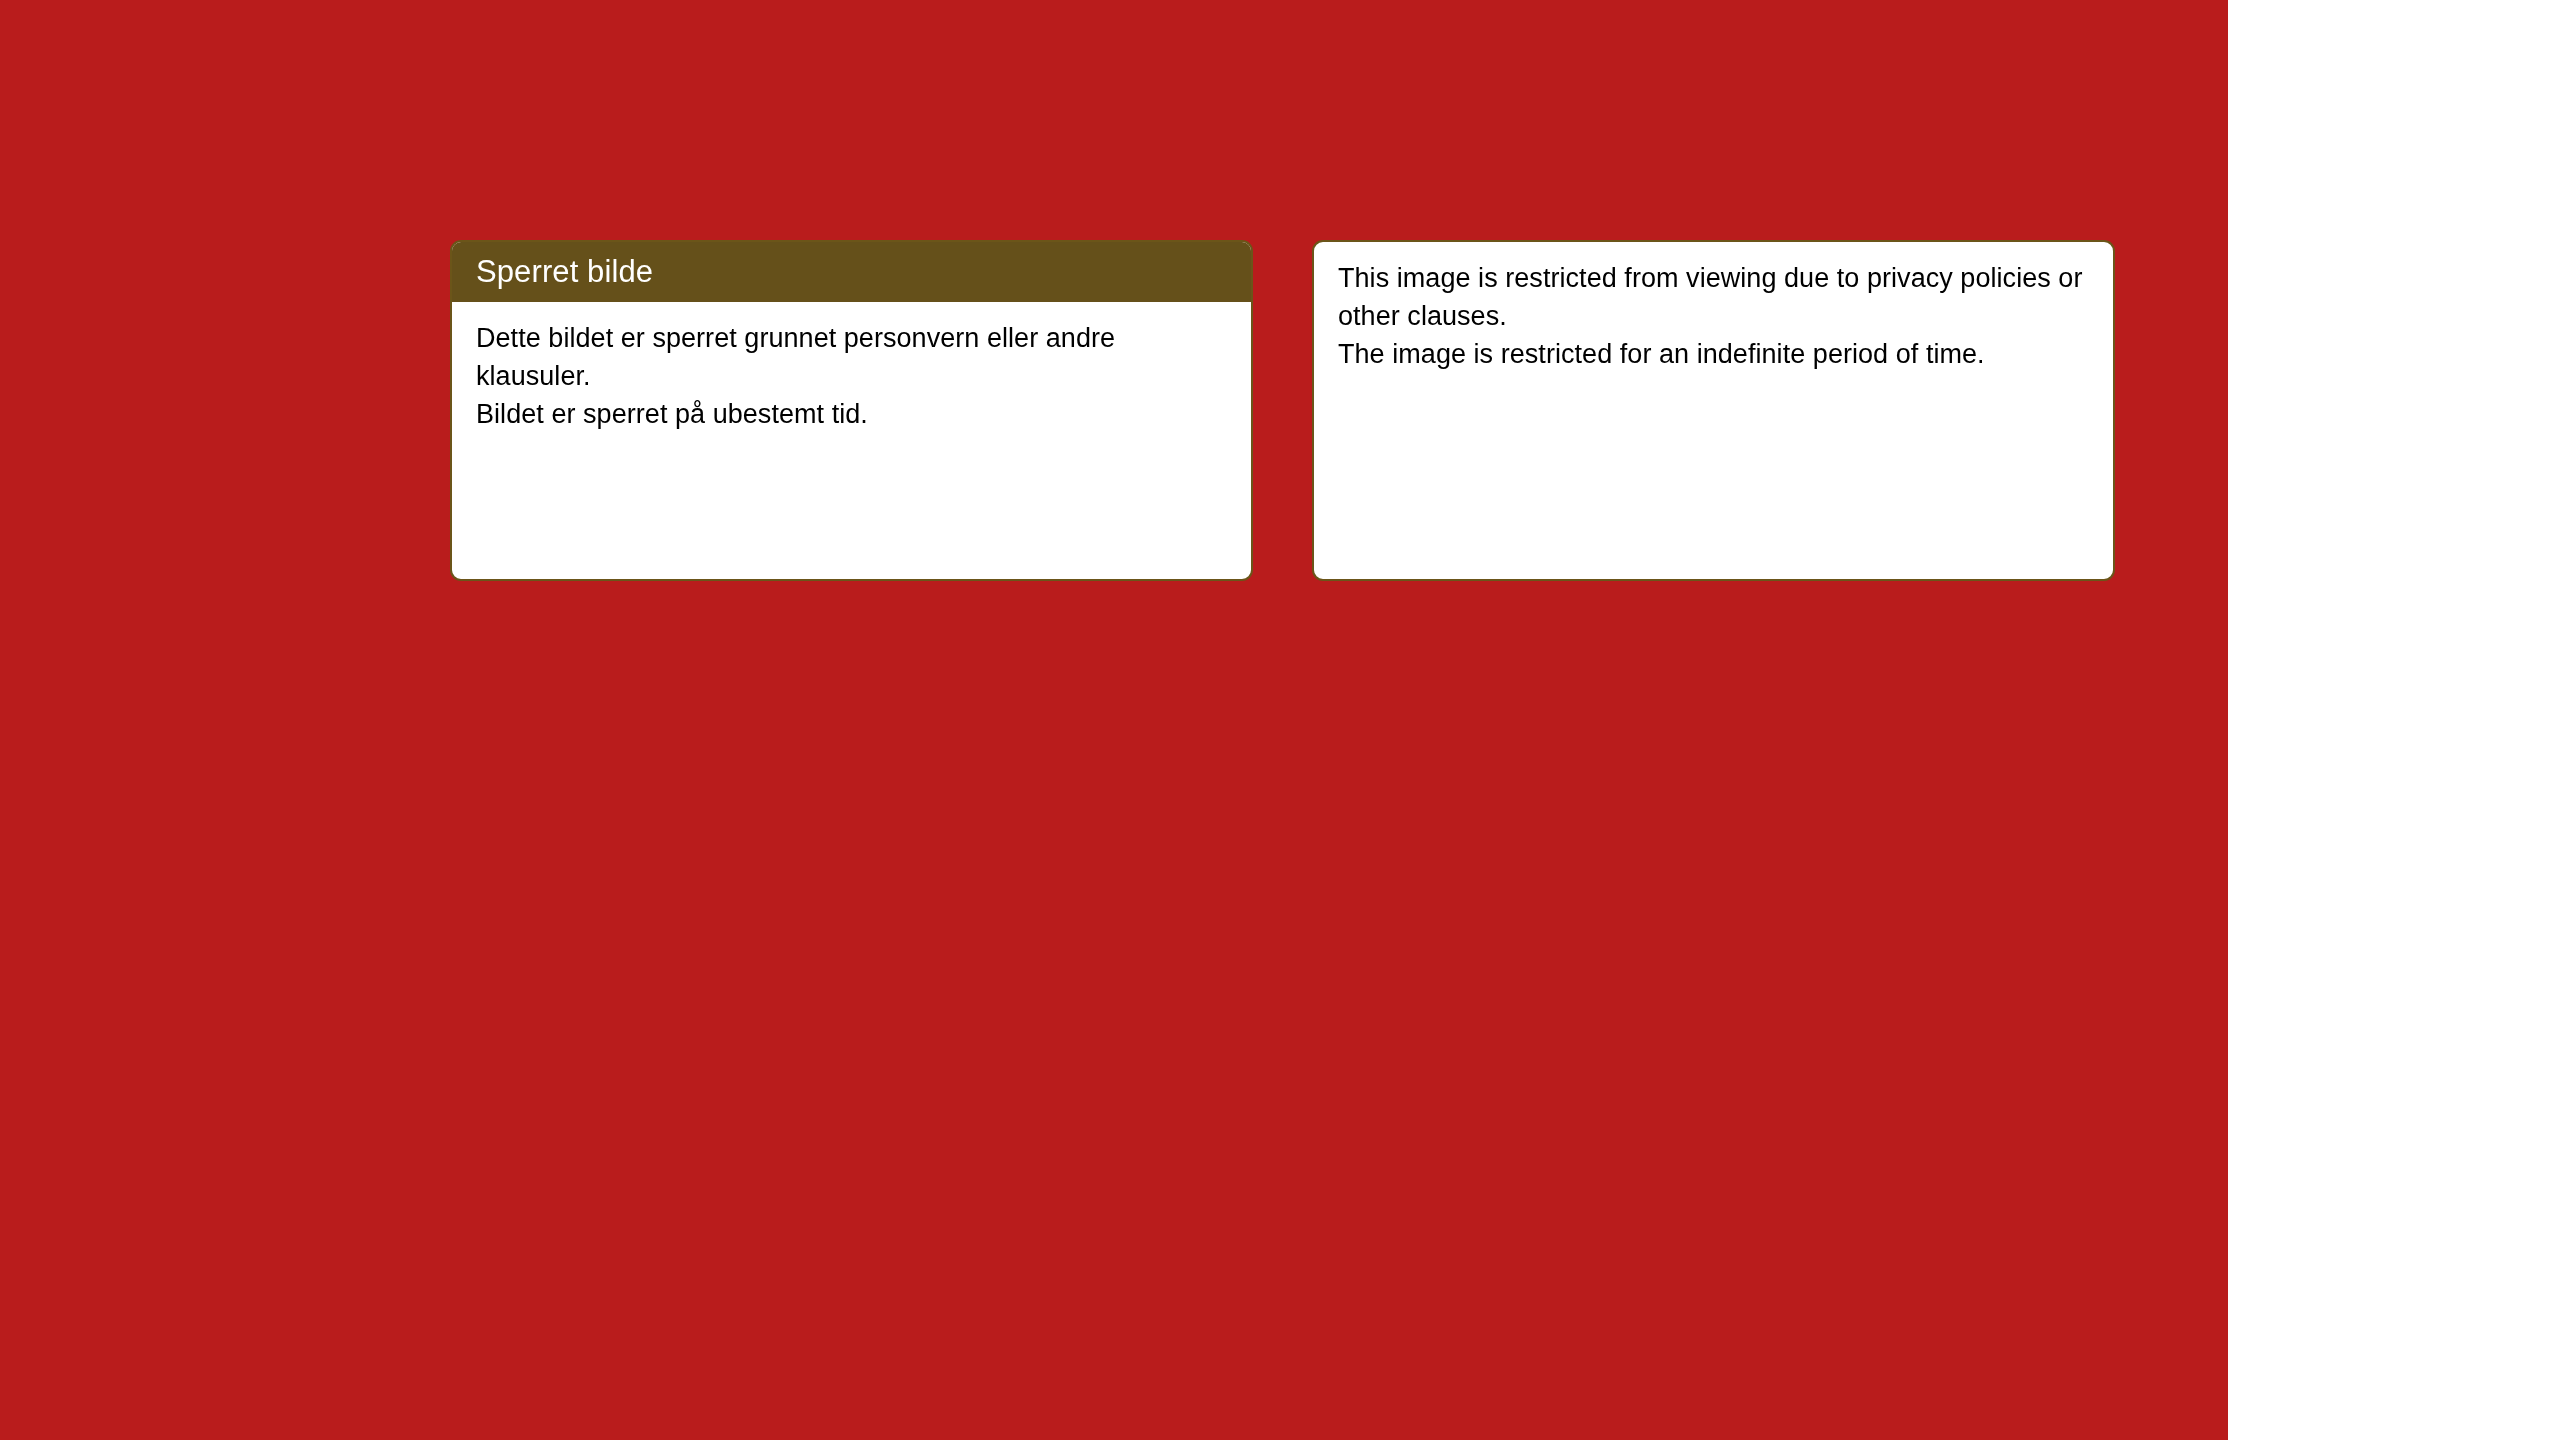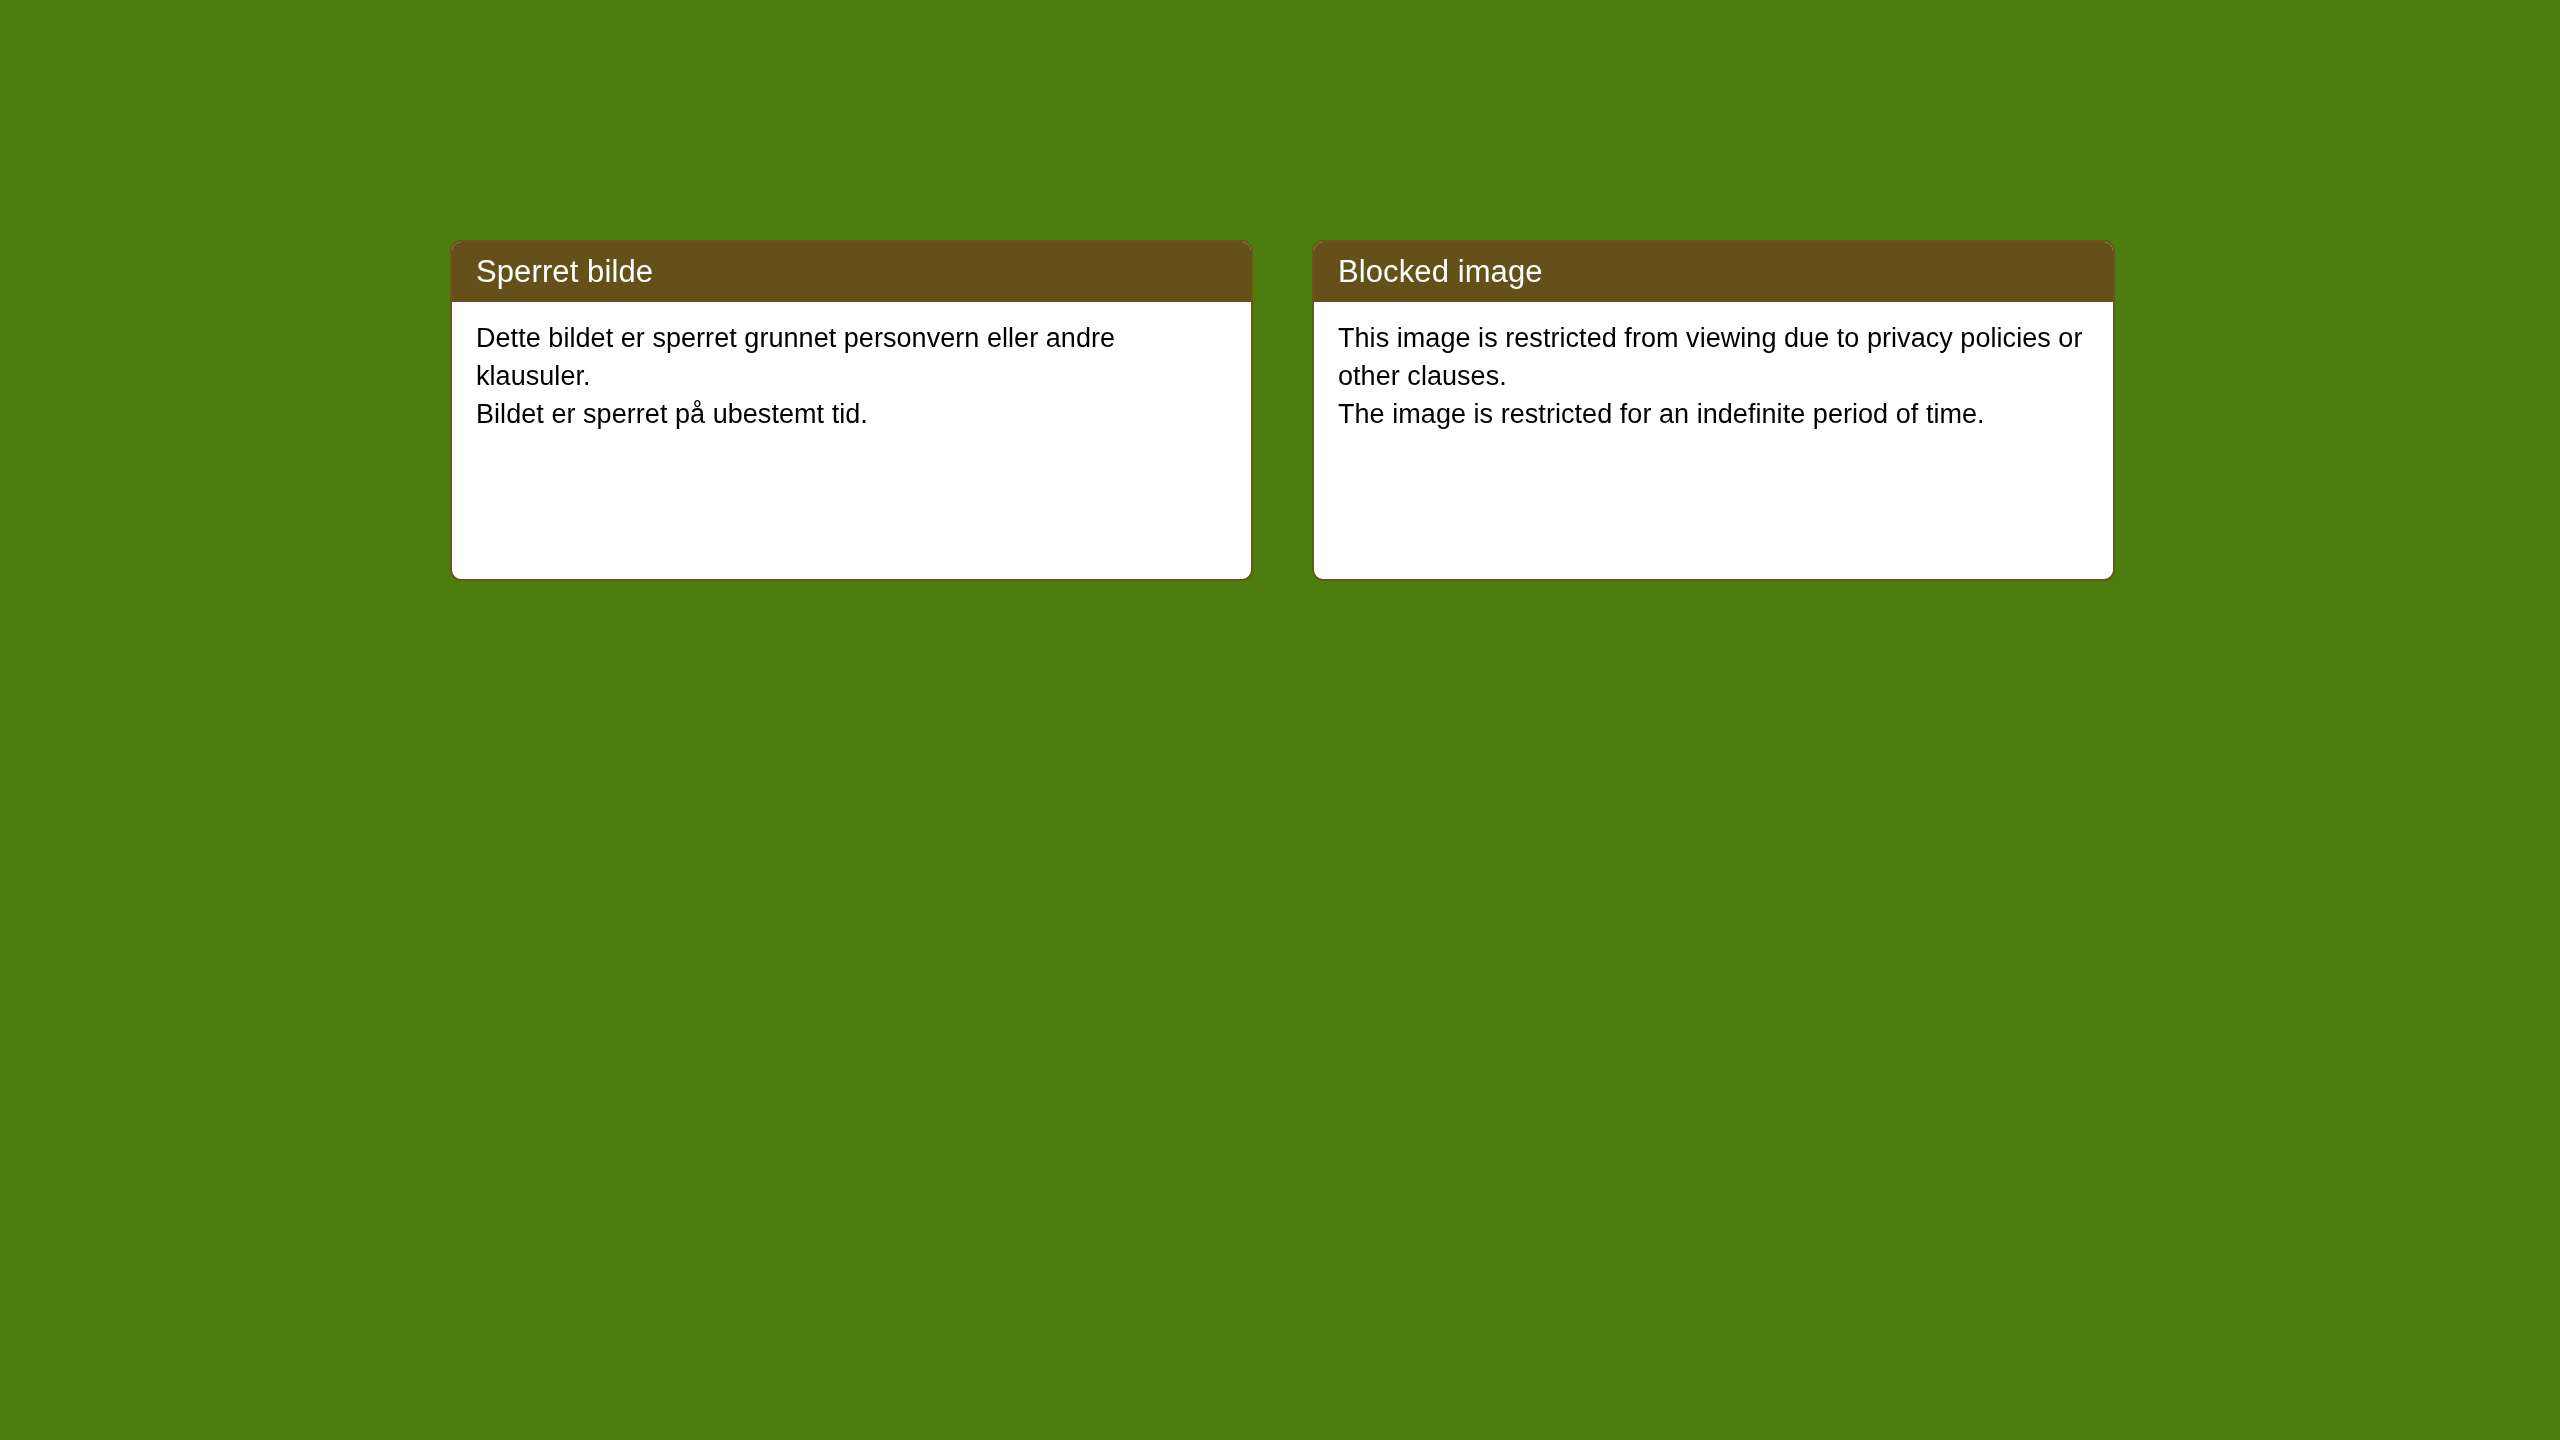--- a/index.html
+++ b/index.html
@@ -10,23 +10,23 @@
   body {
     width: 2560px;
     height: 1440px;
     background: #ffffff;
     font-family: "Liberation Sans", sans-serif;
     overflow: hidden;
   }
 
   .page {
     position: relative;
-    width: 2560px;
+    width: 2228px;
     height: 1440px;
-    background: #4d7c0f;
+    background: #b91c1c;
   }
 
   .card-row {
     position: absolute;
     left: 450px;
     top: 240px;
     display: flex;
     flex-direction: row;
     align-items: flex-start;
     gap: 59px;
@@ -96,23 +96,20 @@
       <div class="card-header">
         <span class="card-header-title">Sperret bilde</span>
       </div>
       <div class="card-body">
         <p class="card-paragraph">Dette bildet er sperret grunnet personvern eller andre klausuler.</p>
         <p class="card-paragraph">Bildet er sperret på ubestemt tid.</p>
       </div>
     </div>
 
     <div class="card card-en">
-      <div class="card-header">
-        <span class="card-header-title">Blocked image</span>
-      </div>
       <div class="card-body">
         <p class="card-paragraph">This image is restricted from viewing due to privacy policies or other clauses.</p>
         <p class="card-paragraph">The image is restricted for an indefinite period of time.</p>
       </div>
     </div>
 
   </div>
 </div>
 
 </body></html>

